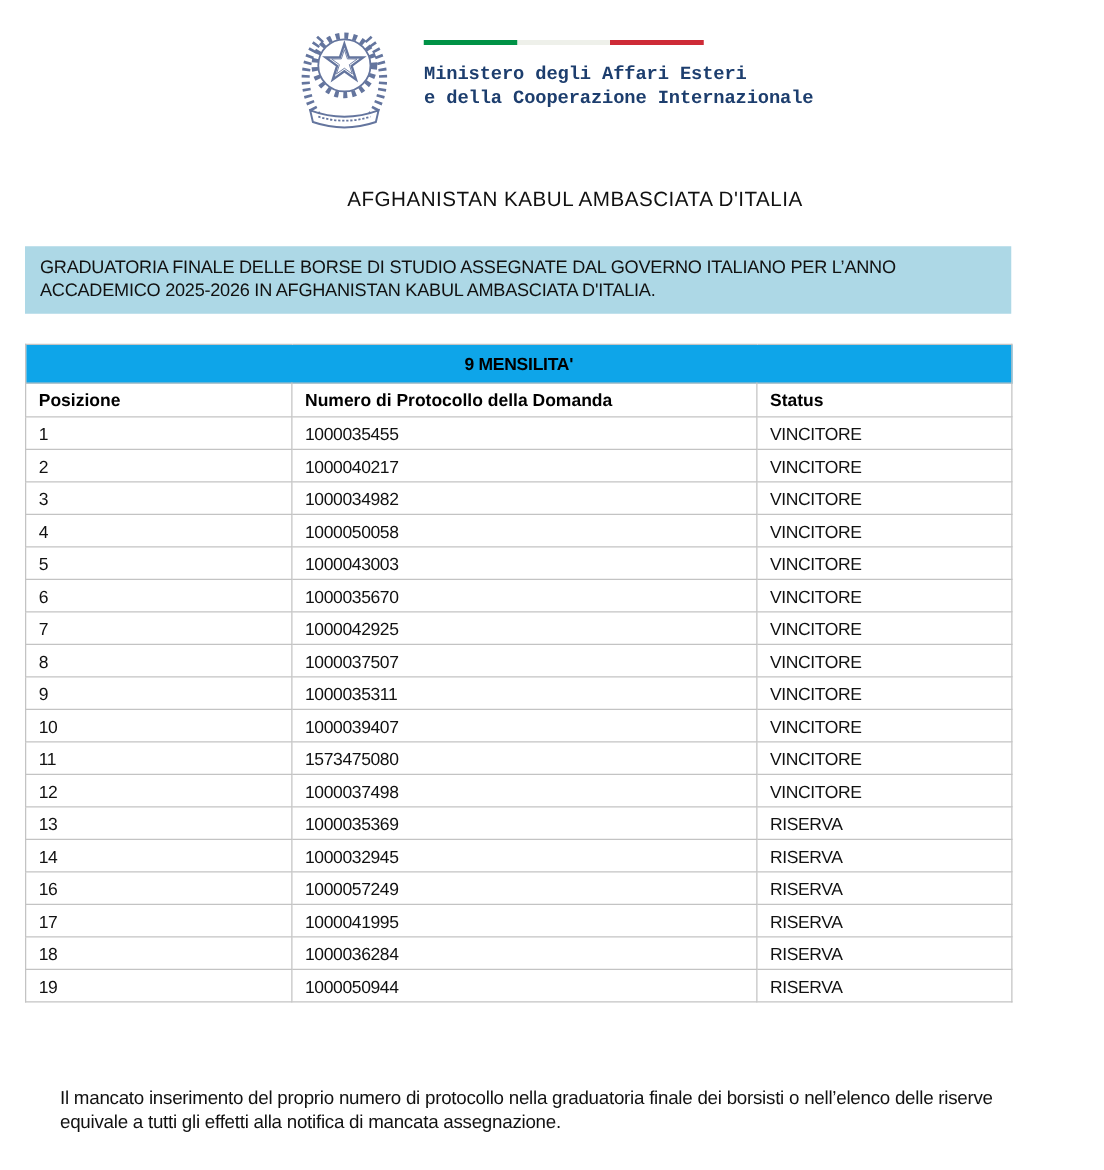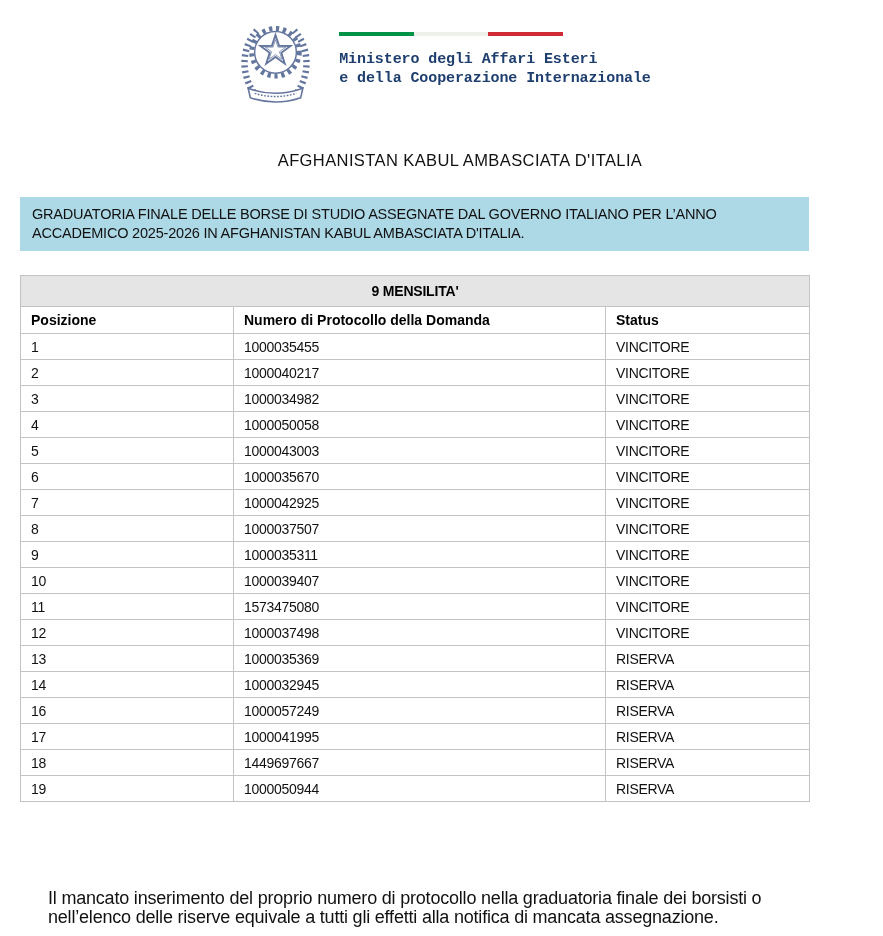--- a/index.html
+++ b/index.html
@@ -45,37 +45,37 @@
   
   table.results {
     margin-top: 24px; width: 789px;
     border-collapse: collapse; table-layout: fixed;
   }
   table.results col.c1 { width: 213px; }
   table.results col.c2 { width: 372px; }
   table.results col.c3 { width: 204px; }
   table.results th, table.results td { border: 1px solid #c3c3c3; }
   th.section-title {
-    background: #e5e5e5; text-align: center;
+    background: #0ea5e9; text-align: center;
     font-size: 14px; font-weight: 700; padding: 7px 0;
     letter-spacing: -0.2px;
   }
   th.col-head {
     text-align: left; font-size: 14px; font-weight: 700;
     padding: 5px 10px; background: #fff;
   }
   table.results td {
     font-size: 14px; padding: 4px 10px; height: 26px;
     letter-spacing: -0.3px; background: #fff; color: #111;
   }
 
   
   .footer-note {
-    position: absolute; left: 48px; top: 889px; width: 748px;
-    font-size: 18px; line-height: 19px; letter-spacing: -0.2px; color: #111;
+    position: absolute; left: 48px; top: 869px; width: 748px;
+    font-size: 15px; line-height: 19px; letter-spacing: -0.2px; color: #111;
   }
 </style>
 </head>
 <body>
 
 <div class="page">
 
   <div class="header-group">
     <span class="emblem">
       <svg viewBox="0 0 120 132" width="87" height="95" aria-hidden="true">
@@ -206,21 +206,21 @@
     <td>1000057249</td>
     <td>RISERVA</td>
   </tr>
           <tr>
     <td>17</td>
     <td>1000041995</td>
     <td>RISERVA</td>
   </tr>
           <tr>
     <td>18</td>
-    <td>1449697667</td>
+    <td>1000036284</td>
     <td>RISERVA</td>
   </tr>
           <tr>
     <td>19</td>
     <td>1000050944</td>
     <td>RISERVA</td>
   </tr>
         </tbody>
     </table>
   </div>

